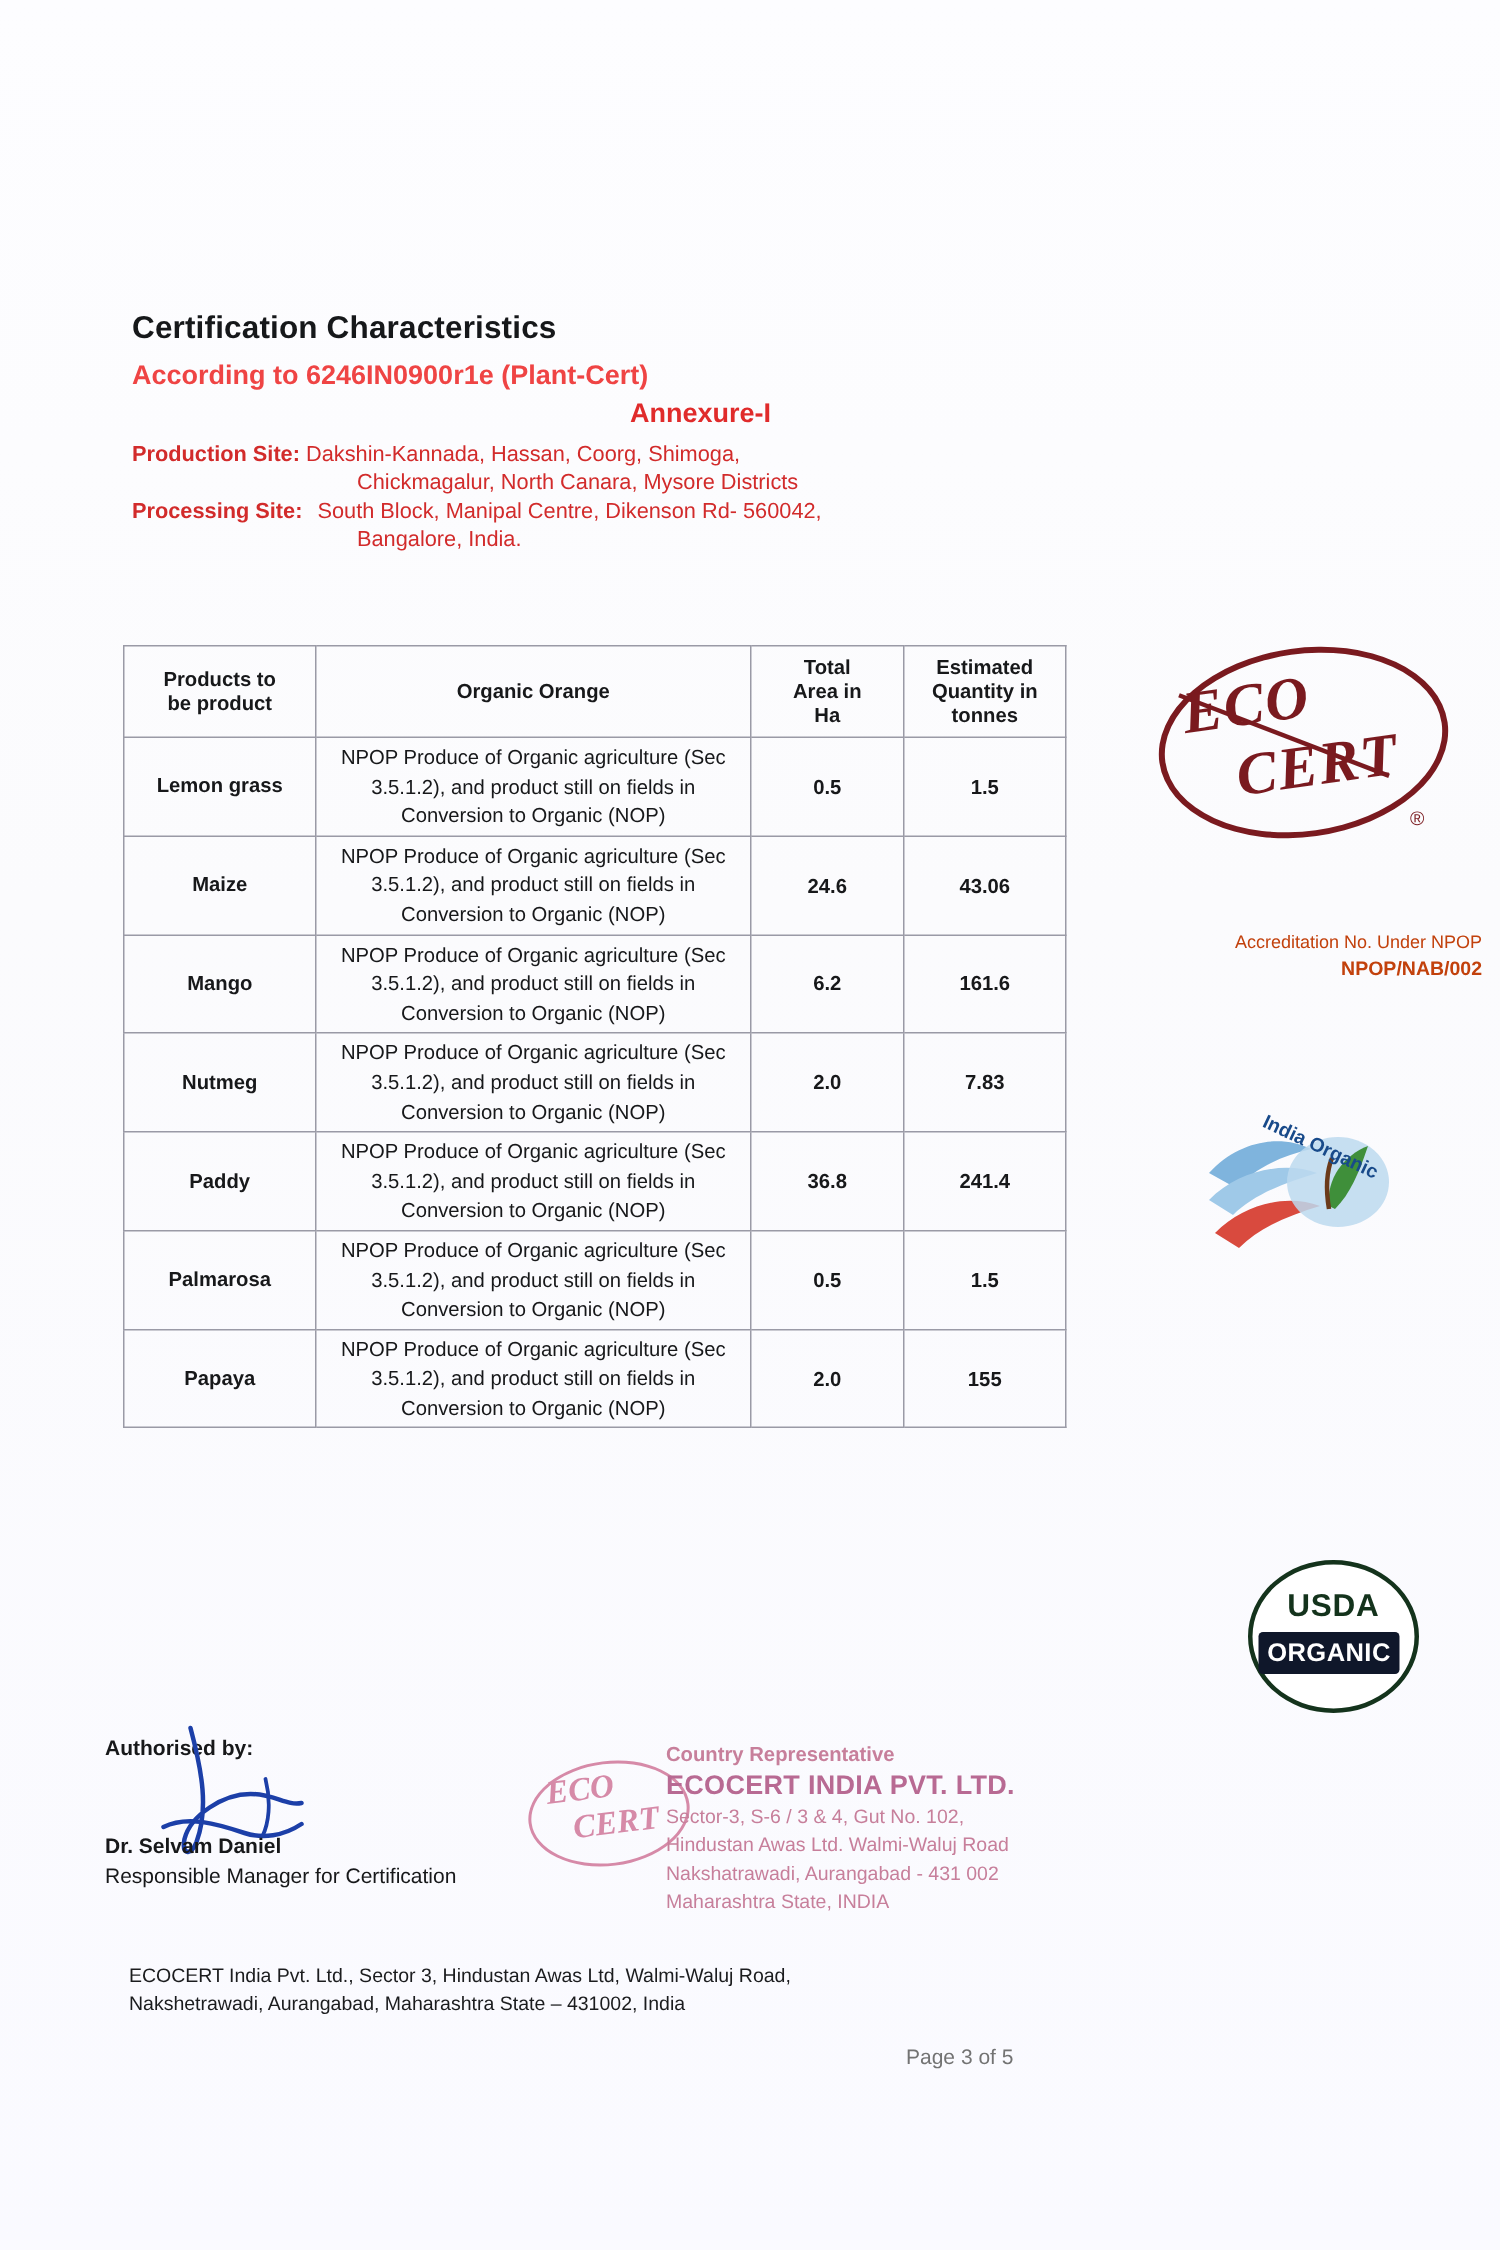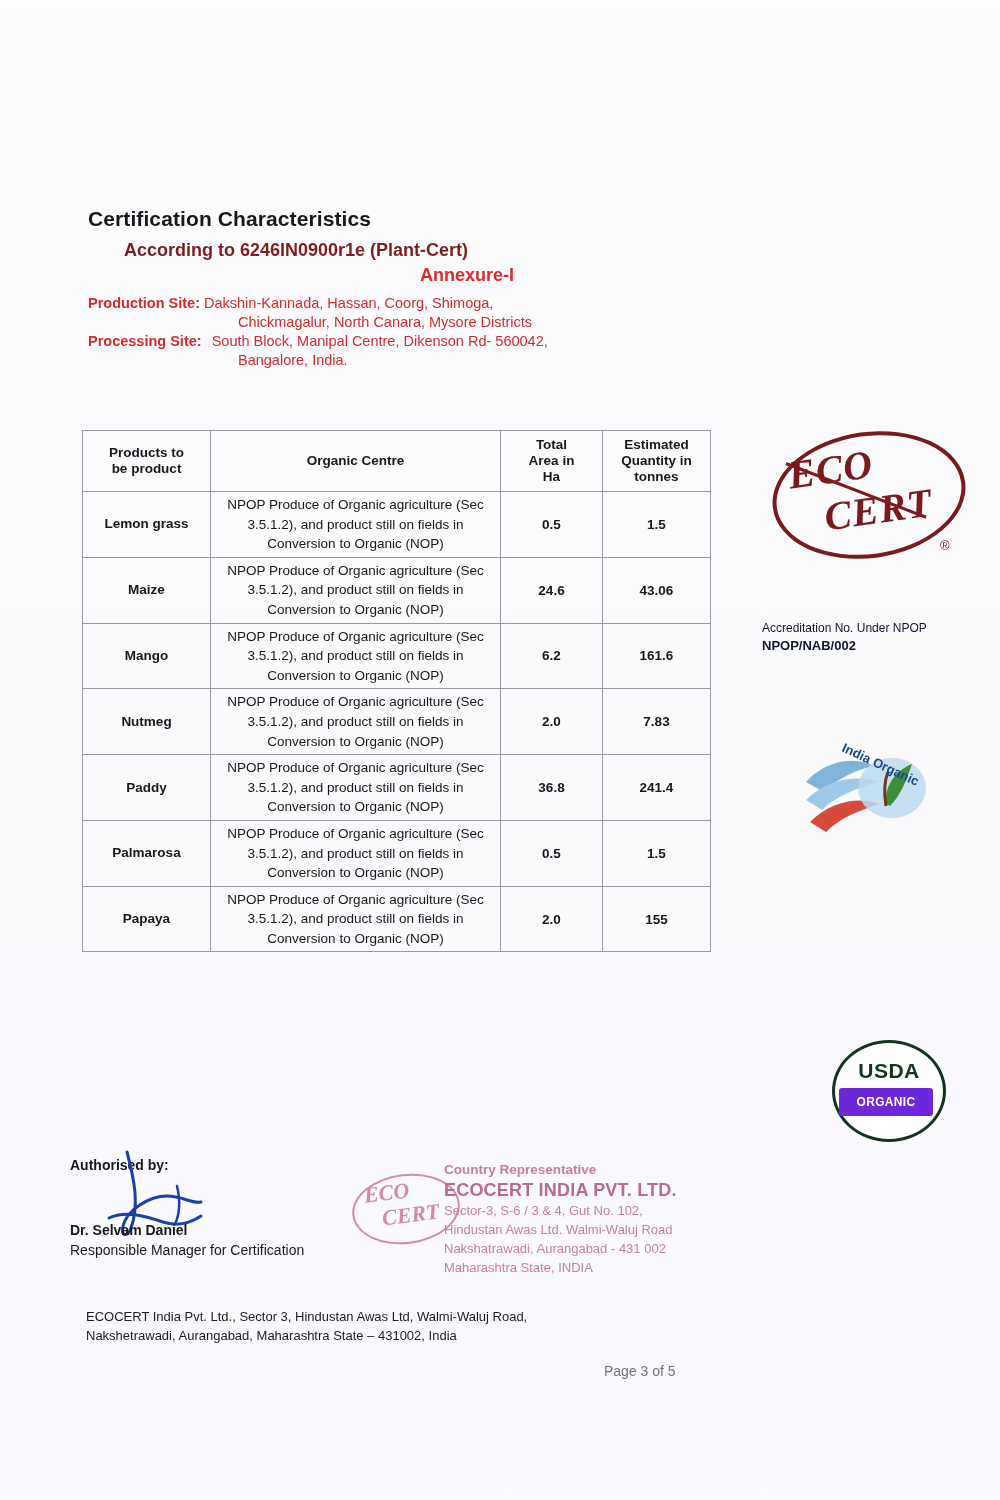--- a/index.html
+++ b/index.html
@@ -45,22 +45,21 @@
     font-weight: bold;
     color: #16181a;
     letter-spacing: 0.1px;
   }
   .hdr-sub {
     position: absolute;
     left: 88px;
     top: 240px;
     font-size: 18px;
     font-weight: bold;
-    color: #7f1d1d;
-    margin-left: 36px;
+    color: #ef4444;
   }
   .hdr-annex {
     position: absolute;
     left: 420px;
     top: 265px;
     font-size: 18px;
     font-weight: bold;
     color: #e02b2b;
   }
 
@@ -183,23 +182,23 @@
     left: 168px; top: 110px;
     font-size: 13px;
     color: #7a1a1f;
   }
 
   .accred {
     position: absolute;
     left: 762px;
     top: 620px;
     width: 226px;
-    text-align: left;
+    text-align: right;
     font-size: 12px;
-    color: #0f172a;
+    color: #c2410c;
     line-height: 17px;
   }
   .accred .bold { font-weight: bold; font-size: 13px; }
 
   .india-organic {
     position: absolute;
     left: 800px;
     top: 730px;
     width: 150px;
     height: 130px;
@@ -235,24 +234,24 @@
     font-size: 21px;
     font-weight: bold;
     color: #14331c;
     letter-spacing: 0.5px;
   }
   .usda .org-bar {
     position: absolute;
     left: 4px; top: 45px;
     width: 94px;
     height: 28px;
-    background: #6d28d9;
+    background: #0f172a;
     border-radius: 3px;
     color: #ffffff;
-    font-size: 12px;
+    font-size: 17px;
     font-weight: bold;
     text-align: center;
     line-height: 28px;
     letter-spacing: 0.3px;
   }
 
   
   .auth-label {
     position: absolute;
     left: 70px;
@@ -389,21 +388,21 @@
           <col class="c-stat">
           <col class="c-area">
           <col class="c-qty">
       </colgroup>
       <thead>
         <tr>
           <th>
             <span>Products to</span><br>
             <span>be product</span>
           </th>
-          <th>Organic Centre</th>
+          <th>Organic Orange</th>
           <th>
             <span>Total</span><br>
             <span>Area in</span><br>
             <span>Ha</span>
           </th>
           <th>
             <span>Estimated</span><br>
             <span>Quantity in</span><br>
             <span>tonnes</span>
           </th>

